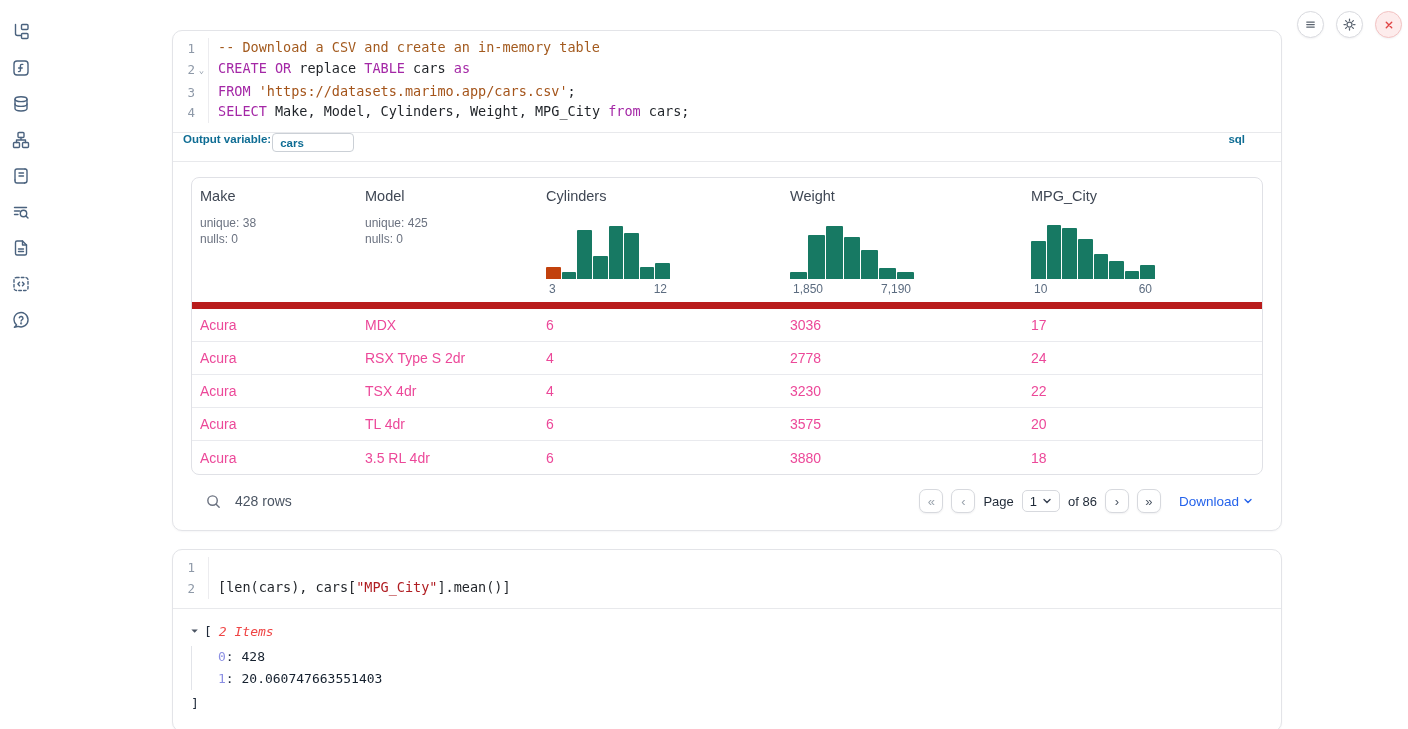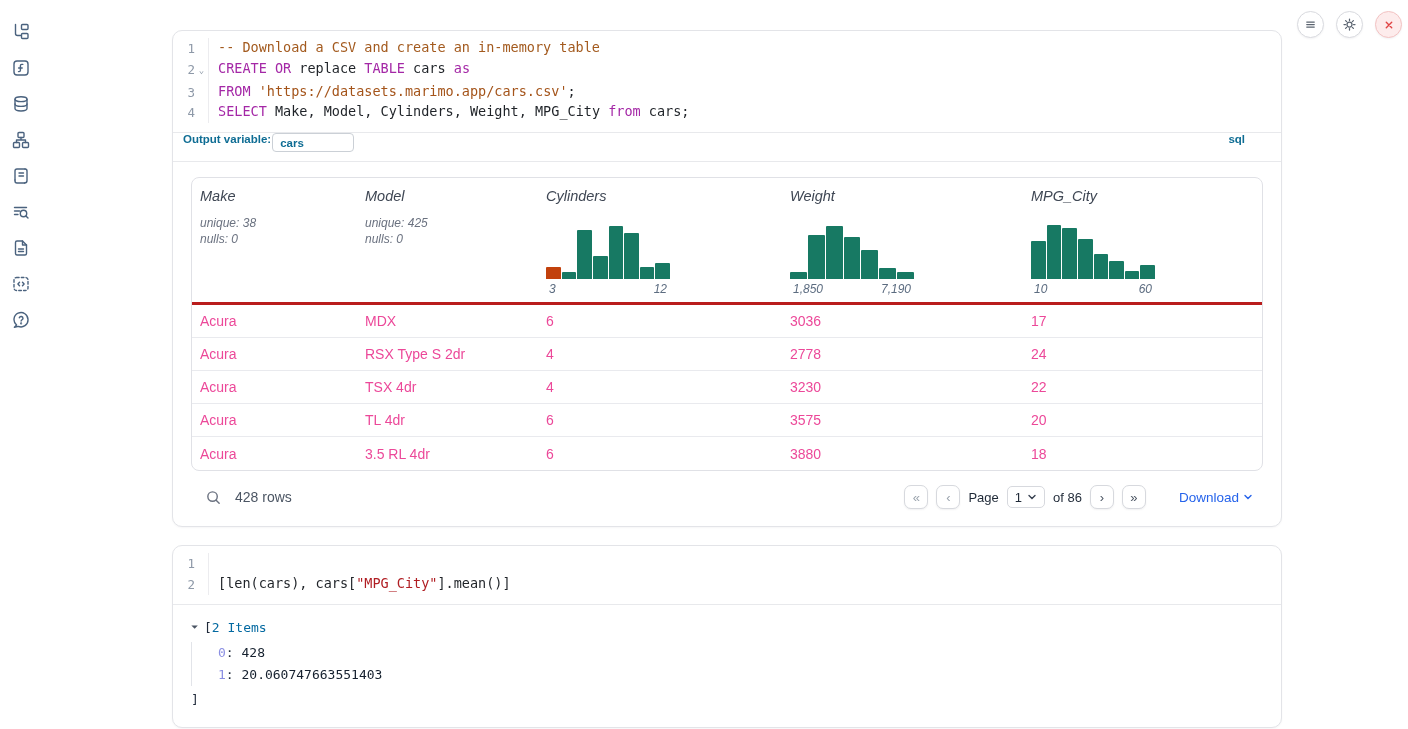--- a/index.html
+++ b/index.html
@@ -43,21 +43,21 @@
   .outvar-row { display:flex; align-items:flex-start; height:28px; padding:0 36px 0 10px; gap:1px; }
   .outvar-label { font-size:11.5px; font-weight:700; color:#0f6d94; }
   .outvar-input { width:82px; height:19px; border:1px solid #cbd0d6; border-radius:4px;
     font-family:"Liberation Sans", sans-serif; font-size:11.5px; font-weight:700; color:#0f6d94; padding:0 7px; outline:none; }
   .lang-badge { margin-left:auto; font-size:11.5px; font-weight:700; color:#0f6d94; }
 
   
   .output-area { padding:15px 18px 17px 18px; }
   .table-card { border:1px solid #e0e1e6; border-radius:8px; overflow:hidden; }
   .thead, .tr { display:grid; grid-template-columns:165px 181px 244px 241px 1fr; }
-  .thead { border-bottom:3px solid #b91c1c;font-style:italic; }
+  .thead { border-bottom:7px solid #b91c1c; }
   .th { padding:10px 8px 6px 8px; display:flex; flex-direction:column; height:124px; }
   .col-name { font-size:14.5px; color:#3f4754; }
   .col-stats { margin-top:11px; font-size:12px; color:#6b7280; line-height:16px; }
   .hist { margin-top:auto; cursor:pointer; }
   .hist-bars { display:flex; align-items:flex-end; gap:1px; width:124px; height:56px; }
   .hist-bar { flex:1; border-radius:1px 1px 0 0; }
   .hist-labels { display:flex; justify-content:space-between; width:124px; font-size:12px; color:#5c6c80; margin-top:3px; padding:0 3px; }
   .tr { border-bottom:1px solid #e9eaee; height:33px; align-items:center; cursor:default; }
   .tr:last-child { border-bottom:none; }
   .td { padding:0 8px; font-size:14px; color:#ec4899; white-space:nowrap; overflow:hidden; }
@@ -65,27 +65,27 @@
   .table-footer { display:flex; align-items:center; padding:14px 10px 0 14px; }
   .row-count { font-size:14px; color:#4b5563; margin-left:13px; }
   .pager { margin-left:auto; display:flex; align-items:center; gap:8px; }
   .pg-btn { width:24px; height:24px; border:1px solid #d7d9de; border-radius:7px; background:#fff;
     display:flex; align-items:center; justify-content:center; font-size:13px; color:#4b5563;
     box-shadow:0 1px 2px rgba(16,24,40,.06); cursor:pointer; }
   .pg-btn.disabled { color:#9aa3ad; }
   .page-label, .of-label { font-size:13px; color:#1f2937; }
   .page-select { display:flex; align-items:center; gap:5px; border:1px solid #d7d9de; border-radius:5px;
     height:22px; padding:0 7px; font-size:13px; color:#1f2937; background:#fff; cursor:pointer; }
-  .download { display:flex; align-items:center; gap:4px; color:#2563eb; font-size:13.5px; margin-left:25px; cursor:pointer; }
+  .download { display:flex; align-items:center; gap:4px; color:#2563eb; font-size:13.5px; margin-left:10px; cursor:pointer; }
 
   
   .py-output { padding:15px 0 20px 18px; font-family:"DejaVu Sans Mono", monospace; font-size:13px; color:#1f2a3a; }
   .tree-head { display:flex; align-items:center; }
   .caret { width:13px; color:#4b5563; font-size:9px; cursor:pointer; }
-  .items-count { color:#0369a1; }
+  .items-count { font-style:italic; color:#ef4444; margin-left:7px; }
   .tree-body { border-left:1px solid #e2e4e9; padding-left:26px; margin-top:7px; margin-bottom:6px; }
   .tree-item { line-height:22px; }
   .idx { color:#8b8fe3; }
   .val { color:#15202e; }
 </style>
 </head>
 <body>
 
 <div class="page">
 

